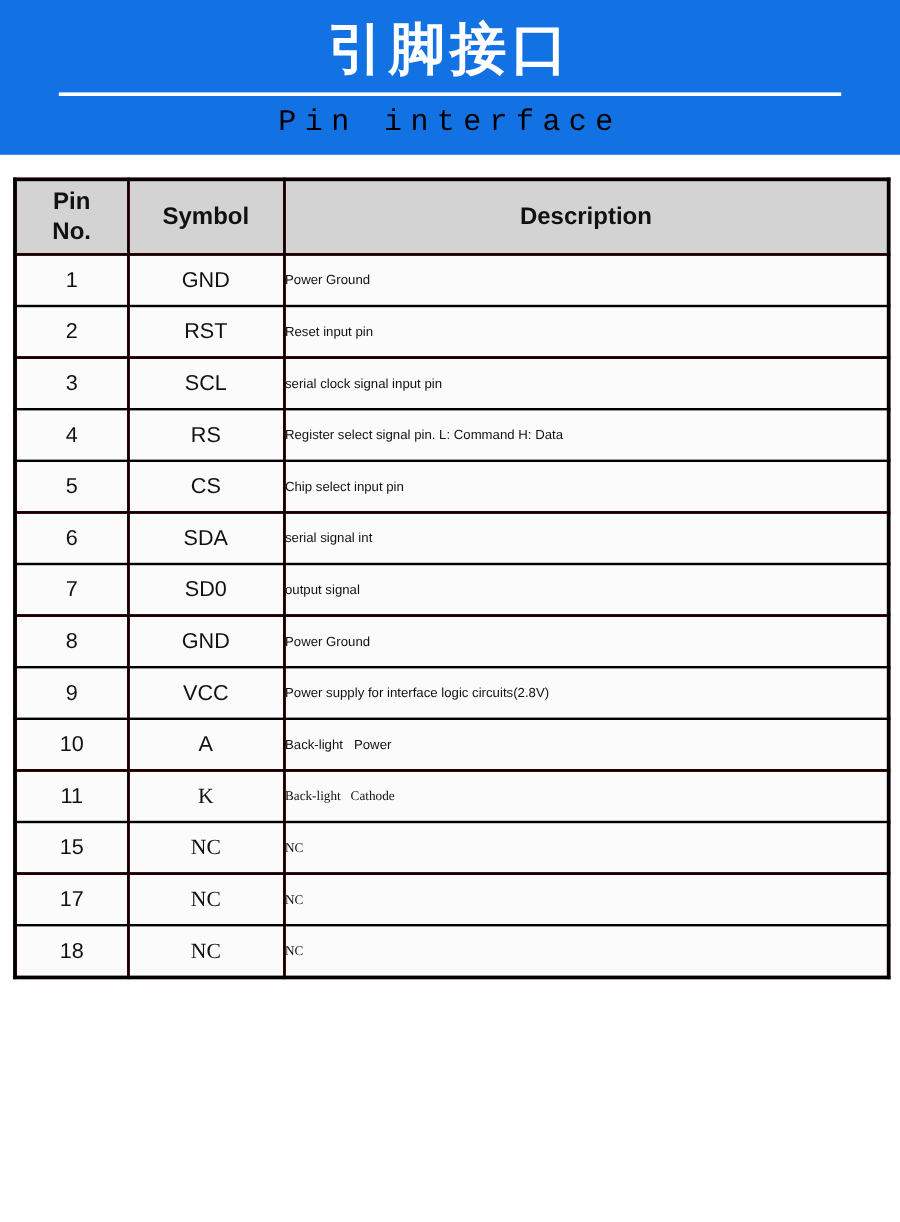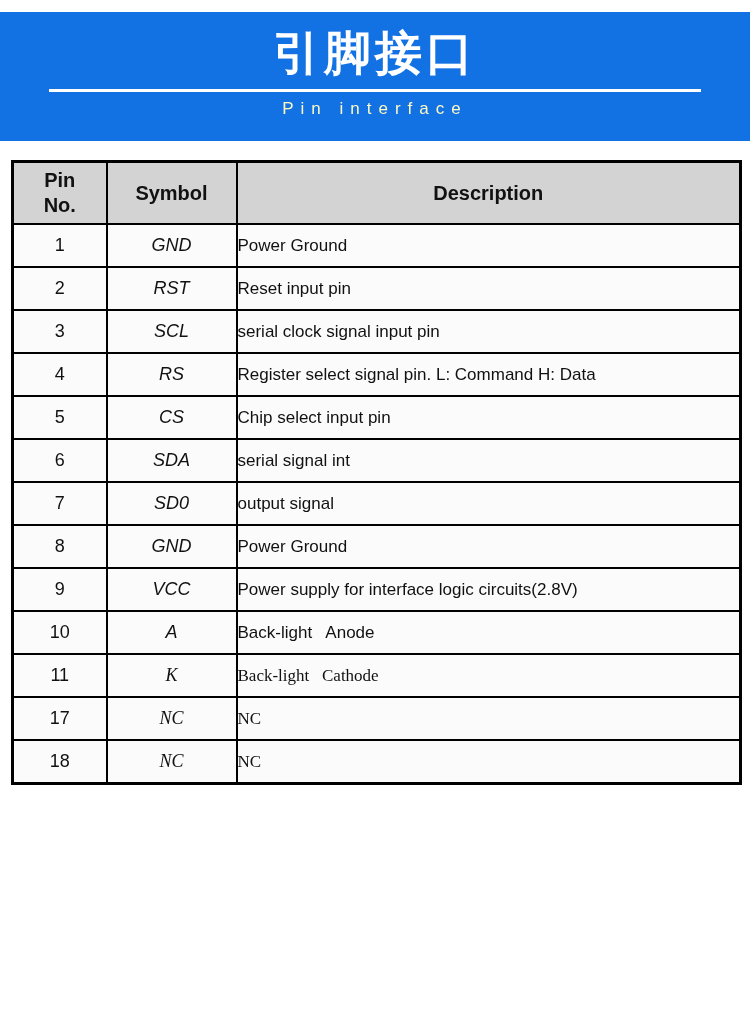--- a/index.html
+++ b/index.html
@@ -32,25 +32,25 @@
     padding-top: 17px;
     font-family: "Liberation Sans", sans-serif;
   }
   .banner-divider {
     width: 652px;
     height: 3px;
     background: #ffffff;
     margin: 13px auto 0 auto;
   }
   .banner-title-en {
-    color: #fef9c3;
-    font-size: 17px;
+    color: #000000;
+    font-size: 25px;
     letter-spacing: 7px;
     margin-top: 7px;
-    font-family: Liberation Sans, sans-serif;
+    font-family: Liberation Mono, monospace;
   }
 
   
   table.pin-table {
     border-collapse: collapse;
     margin: 19px 0 0 11px;
     width: 728px;
     table-layout: fixed;
     background: #b91c1c;
   }
@@ -85,43 +85,42 @@
     color: #111111;
     vertical-align: middle;
     font-size: 18px;
   }
   td.c-pin {
     text-align: center;
     font-family: "Liberation Sans", sans-serif;
   }
   td.c-symbol {
     text-align: center;
-    font-style: italic;
   }
   td.c-desc {
     text-align: left;
     padding-left: 8px;
-    font-size: 17px;
+    font-size: 11px;
     white-space: pre-wrap;
   }
   tr.style-sans td.c-symbol,
   tr.style-sans td.c-desc {
     font-family: "Liberation Sans", sans-serif;
   }
   tr.style-serif td.c-symbol,
   tr.style-serif td.c-desc {
     font-family: "Liberation Serif", serif;
   }
 </style>
 </head>
 <body>
 
 <div class="page">
 
-  <div class="banner" style="background: rgb(18, 113, 227); margin-top: 12px;">
+  <div class="banner" style="background: rgb(18, 113, 227);">
     <div class="banner-title-cn">引脚接口</div>
     <div class="banner-divider"></div>
     <div class="banner-title-en">Pin interface</div>
   </div>
 
   <table class="pin-table">
     <colgroup>
       <col class="col-pin">
       <col class="col-symbol">
       <col class="col-desc">
@@ -176,28 +175,33 @@
     <td class="c-desc">Power Ground</td>
   </tr>
         <tr class="style-sans">
     <td class="c-pin">9</td>
     <td class="c-symbol">VCC</td>
     <td class="c-desc">Power supply for interface logic circuits(2.8V)</td>
   </tr>
         <tr class="style-sans">
     <td class="c-pin">10</td>
     <td class="c-symbol">A</td>
-    <td class="c-desc">Back-light   Anode</td>
+    <td class="c-desc">Back-light   Power</td>
   </tr>
         <tr class="style-serif">
     <td class="c-pin">11</td>
     <td class="c-symbol">K</td>
     <td class="c-desc">Back-light   Cathode</td>
   </tr>
         <tr class="style-serif">
+    <td class="c-pin">15</td>
+    <td class="c-symbol">NC</td>
+    <td class="c-desc">NC</td>
+  </tr>
+        <tr class="style-serif">
     <td class="c-pin">17</td>
     <td class="c-symbol">NC</td>
     <td class="c-desc">NC</td>
   </tr>
         <tr class="style-serif">
     <td class="c-pin">18</td>
     <td class="c-symbol">NC</td>
     <td class="c-desc">NC</td>
   </tr>
       </tbody>

